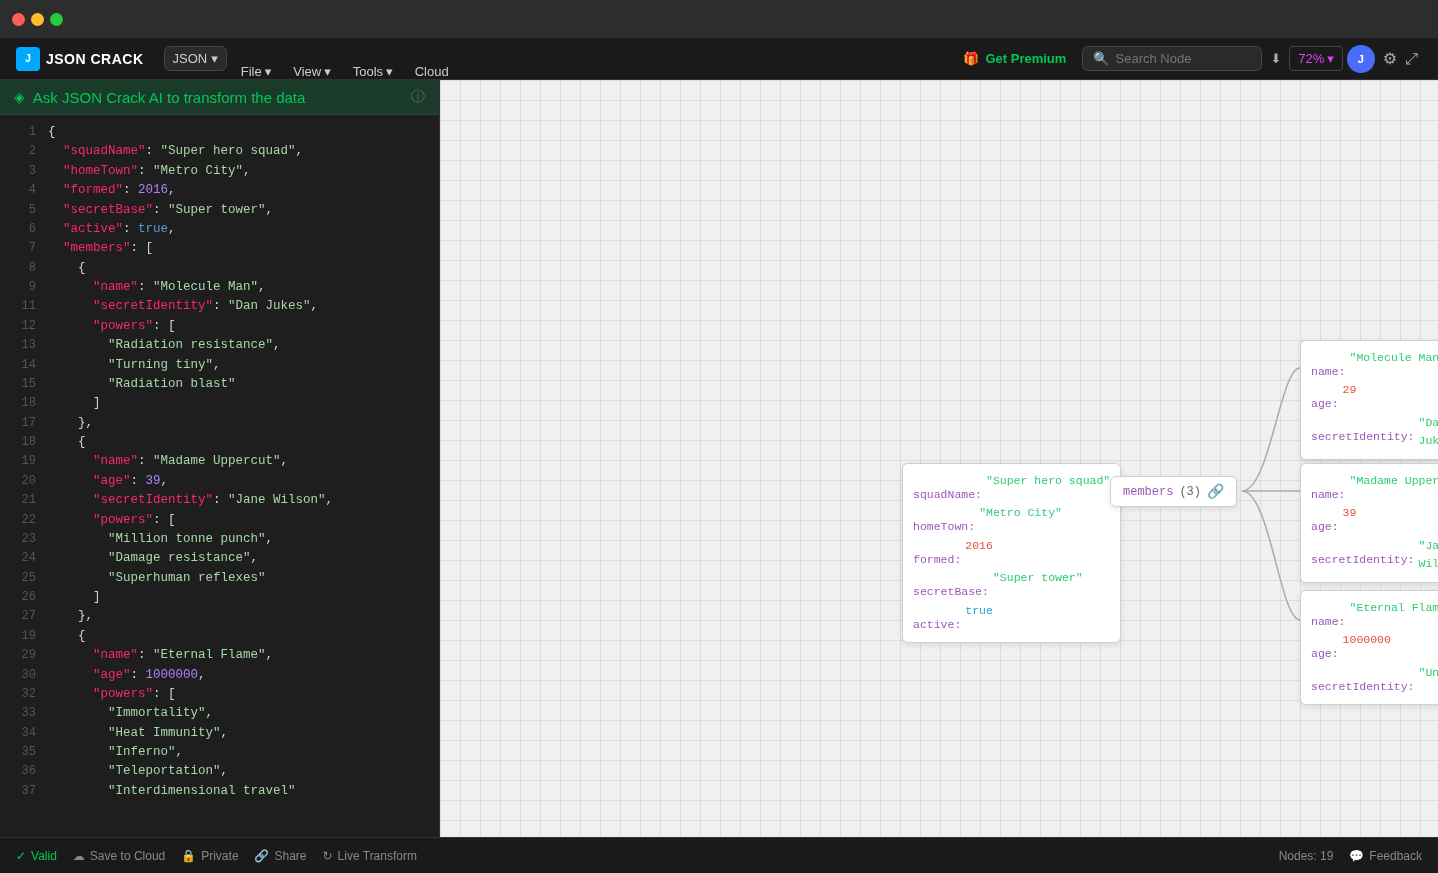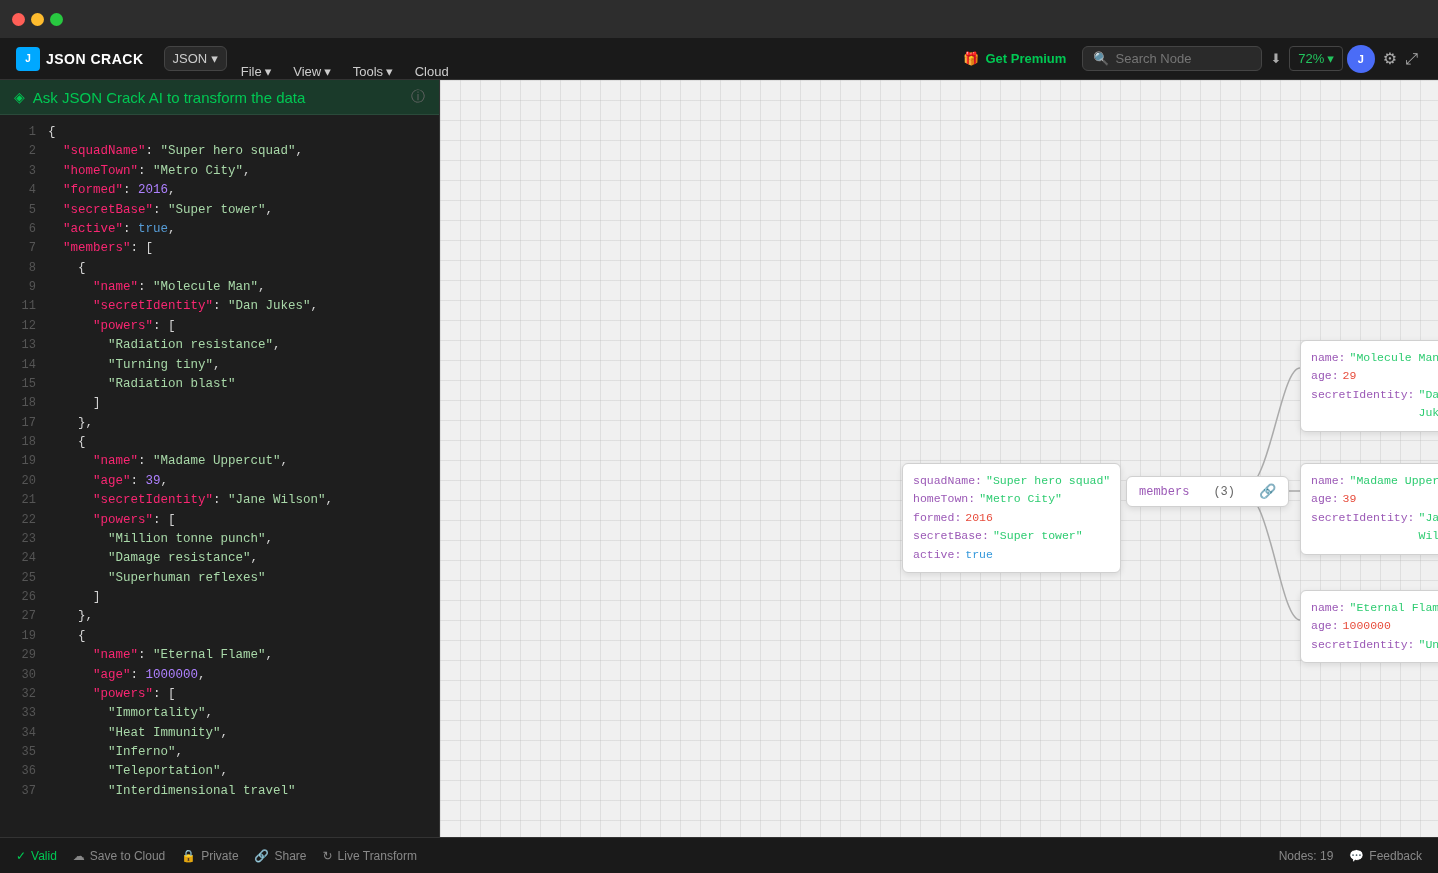--- a/index.html
+++ b/index.html
@@ -92,21 +92,21 @@
     }
     .toolbar-btn {
       color: #aaa;
       cursor: pointer;
       padding: 4px 8px;
       border-radius: 4px;
       display: flex; align-items: center; gap: 4px;
       font-size: 13px;
     }
     .zoom-display {
-      color: #22c55e;
+      color: #d946ef;
       font-size: 13px;
       cursor: pointer;
       display: flex; align-items: center; gap: 3px;
       padding: 4px 8px;
       border-radius: 4px;
       border: 1px solid #444;
     }
     .avatar-btn {
       width: 28px; height: 28px;
       border-radius: 50%;
@@ -202,38 +202,37 @@
       position: absolute;
       background: white;
       border: 1.5px solid #d0d0d0;
       border-radius: 6px;
       font-size: 11.5px;
       font-family: 'Courier New', monospace;
       box-shadow: 0 2px 6px rgba(0,0,0,0.1);
       padding: 8px 10px;
     }
     .node-row { display: flex; gap: 4px; line-height: 1.6; }
-    .node-key { color: #9b59b6; }
+    .node-key { color: #9b59b6; margin-top: 14px; }
     .node-val-str { color: #2ecc71; }
     .node-val-num { color: #e74c3c; }
     .node-val-bool { color: #3498db; }
 
     .array-node {
       position: absolute;
       background: white;
       border: 1.5px solid #d0d0d0;
       border-radius: 6px;
       display: flex;
       align-items: center;
-      gap: 24px;
+      gap: 6px;
       padding: 6px 12px;
       font-size: 12px;
       font-family: 'Courier New', monospace;
       box-shadow: 0 2px 6px rgba(0,0,0,0.1);
-      margin-left: 16px;
     }
     .array-label { color: #9b59b6; font-weight: 500; }
     .array-count { color: #666; }
     .array-link { color: #aaa; font-size: 14px; cursor: pointer; }
 
     
     .statusbar {
       height: 36px;
       background: #1a1a1a;
       border-top: 1px solid #333;

